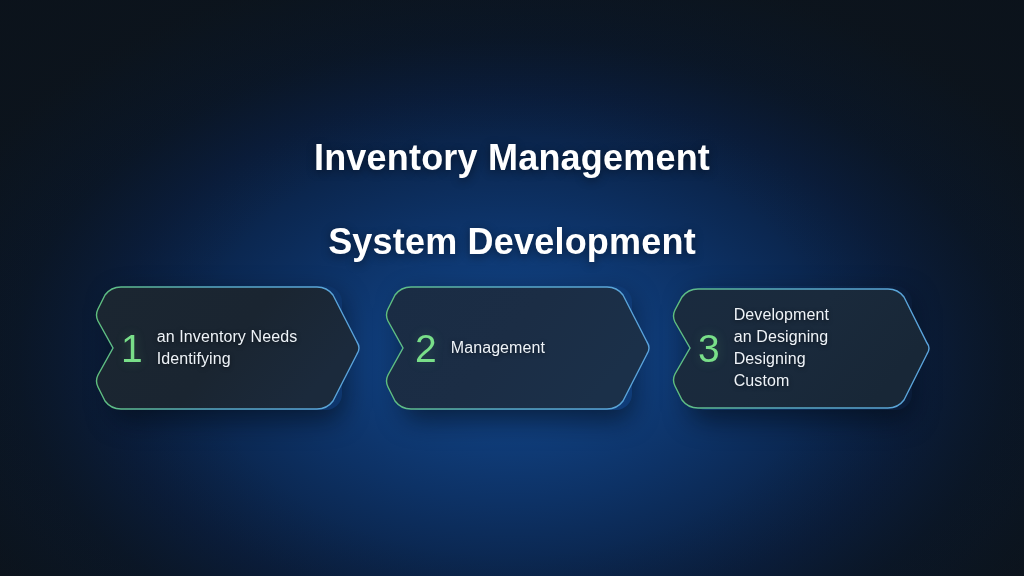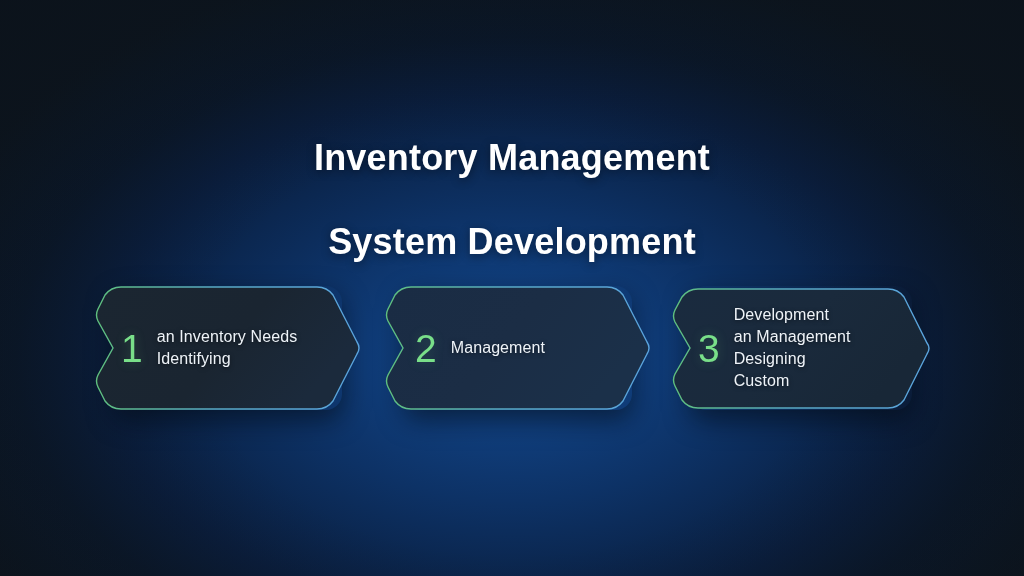--- a/index.html
+++ b/index.html
@@ -215,21 +215,21 @@
           </linearGradient>
         </defs>
         <path d="M 26,9 L 216,9 Q 226,9 232,17 L 255,63 Q 259,68 255,74 L 232,120
                  Q 226,128 216,128 L 26,128 Q 16,128 10,120 L 3,106 Q 0,100 3,94
                  L 18,68 L 3,42 Q 0,36 3,30 L 10,17 Q 16,9 26,9 Z" fill="url(#f3)" stroke="url(#g3)" stroke-width="1.4"></path>
       </svg>
       <div class="step-body">
         <div class="step-num">3</div>
         <div class="step-text">
           <span>Development</span>
-          <span>an Management</span>
+          <span>an Designing</span>
           <span>Designing</span>
           <span>Custom</span>
         </div>
       </div>
     </div>
 
   </div>
 </div>
 
 </body></html>

